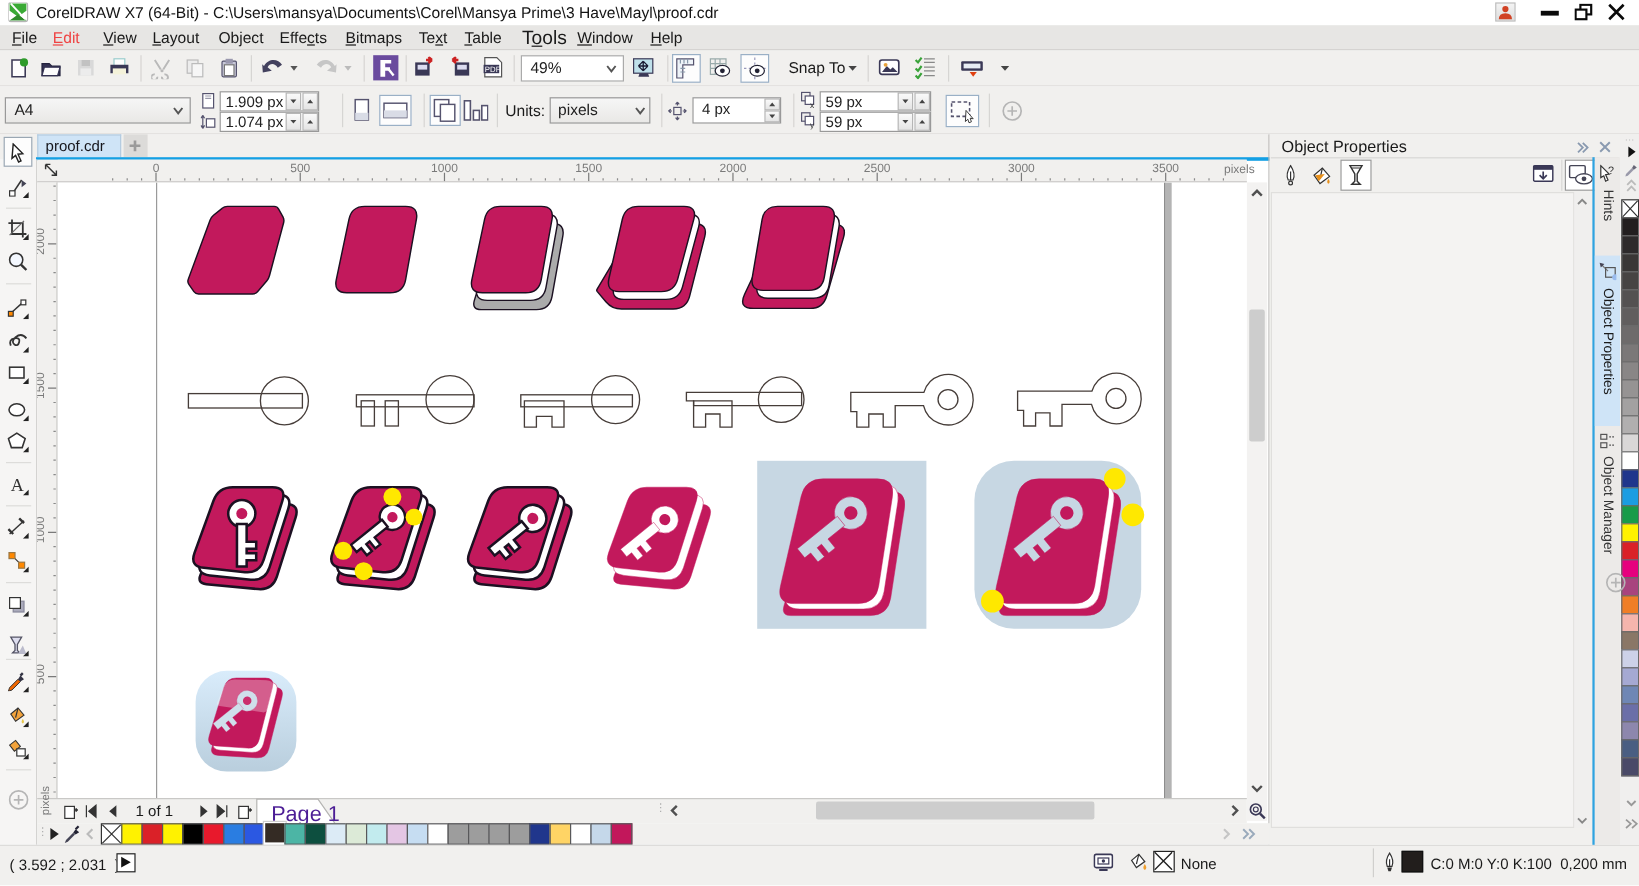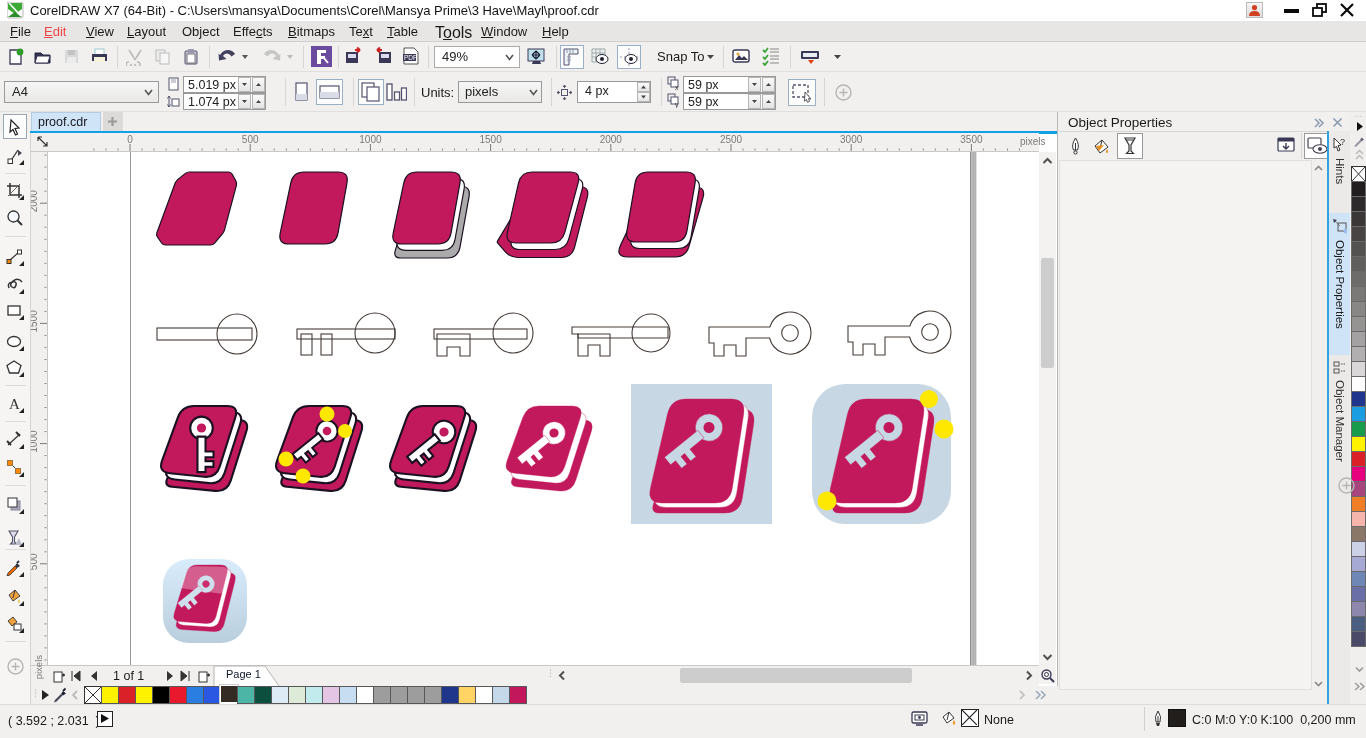--- a/index.html
+++ b/index.html
@@ -234,21 +234,21 @@
       <path d="M4,3 h5 M4,5 h5" stroke="#99a"></path>
     </svg>
   </div>
 <div class="abs" style="left:167px;top:95px;width:13px;height:14px">
     <svg width="13" height="14">
       <path d="M2,1 v11 m0,0 l-1.5,-2.5 m1.5,2.5 l1.5,-2.5 M2,1 l-1.5,2.5 M2,1 l1.5,2.5" stroke="#55536e" fill="none"></path>
       <rect x="5" y="4" width="7" height="7" fill="#fff" stroke="#55536e"></rect>
     </svg>
   </div>
 <div class="abs" style="left:183px;top:76px;width:83px;height:17px;background:#fff;border:1px solid #999"></div>
-<div class="abs" style="left:188px;top:78px;font-size:12.5px;color:#222">5.019 px</div>
+<div class="abs" style="left:188px;top:78px;font-size:12.5px;color:#222">1.909 px</div>
 <div class="abs" style="left:238px;top:77px;width:13px;height:15px;background:linear-gradient(#fafafa,#e4e4e4);border:1px solid #b5b5b5">
     <svg width="11" height="13">
       <path d="M3,5 l2.5,3 2.5,-3 z" fill="#444"></path>
     </svg>
   </div>
 <div class="abs" style="left:252px;top:77px;width:13px;height:15px;background:linear-gradient(#fafafa,#e4e4e4);border:1px solid #b5b5b5">
     <svg width="11" height="13">
       <path d="M3,8 l2.5,-3 2.5,3 z" fill="#444"></path>
     </svg>
   </div>
@@ -788,21 +788,21 @@
     <svg width="14" height="14" viewBox="0 0 14 14">
       <rect x="2" y="3" width="8" height="10" fill="#fff" stroke="#333"></rect>
       <path d="M10,6 h3 M11.5,4.5 v3" stroke="#333" stroke-width="1.3"></path>
     </svg>
   </div>
 <div class="abs" style="left:213px;top:665px;width:68px;height:21px">
     <svg width="68" height="21">
       <path d="M1,21 V1 H52 L66,21" fill="#fff" stroke="#b5b4b2"></path>
     </svg>
   </div>
-<div class="abs" style="left:226px;top:668px;font-size:11px;color:#0f172a">Page 1</div>
+<div class="abs" style="left:226px;top:668px;font-size:18px;color:#4c1d95">Page 1</div>
 <div class="abs" style="left:546px;top:668px;width:4px;height:15px;color:#aaa;font-size:9px">⋮</div>
 <div class="abs" style="left:556px;top:669px;width:13px;height:13px">
     <svg width="13" height="13">
       <path d="M8,2.5 L4,6.5 L8,10.5" fill="none" stroke="#505050" stroke-width="2"></path>
     </svg>
   </div>
 <div class="abs" style="left:680px;top:668px;width:232px;height:15px;background:#cdcdcd;border-radius:2px"></div>
 <div class="abs" style="left:1022px;top:669px;width:13px;height:13px">
     <svg width="13" height="13">
       <path d="M5,2.5 L9,6.5 L5,10.5" fill="none" stroke="#505050" stroke-width="2"></path>

